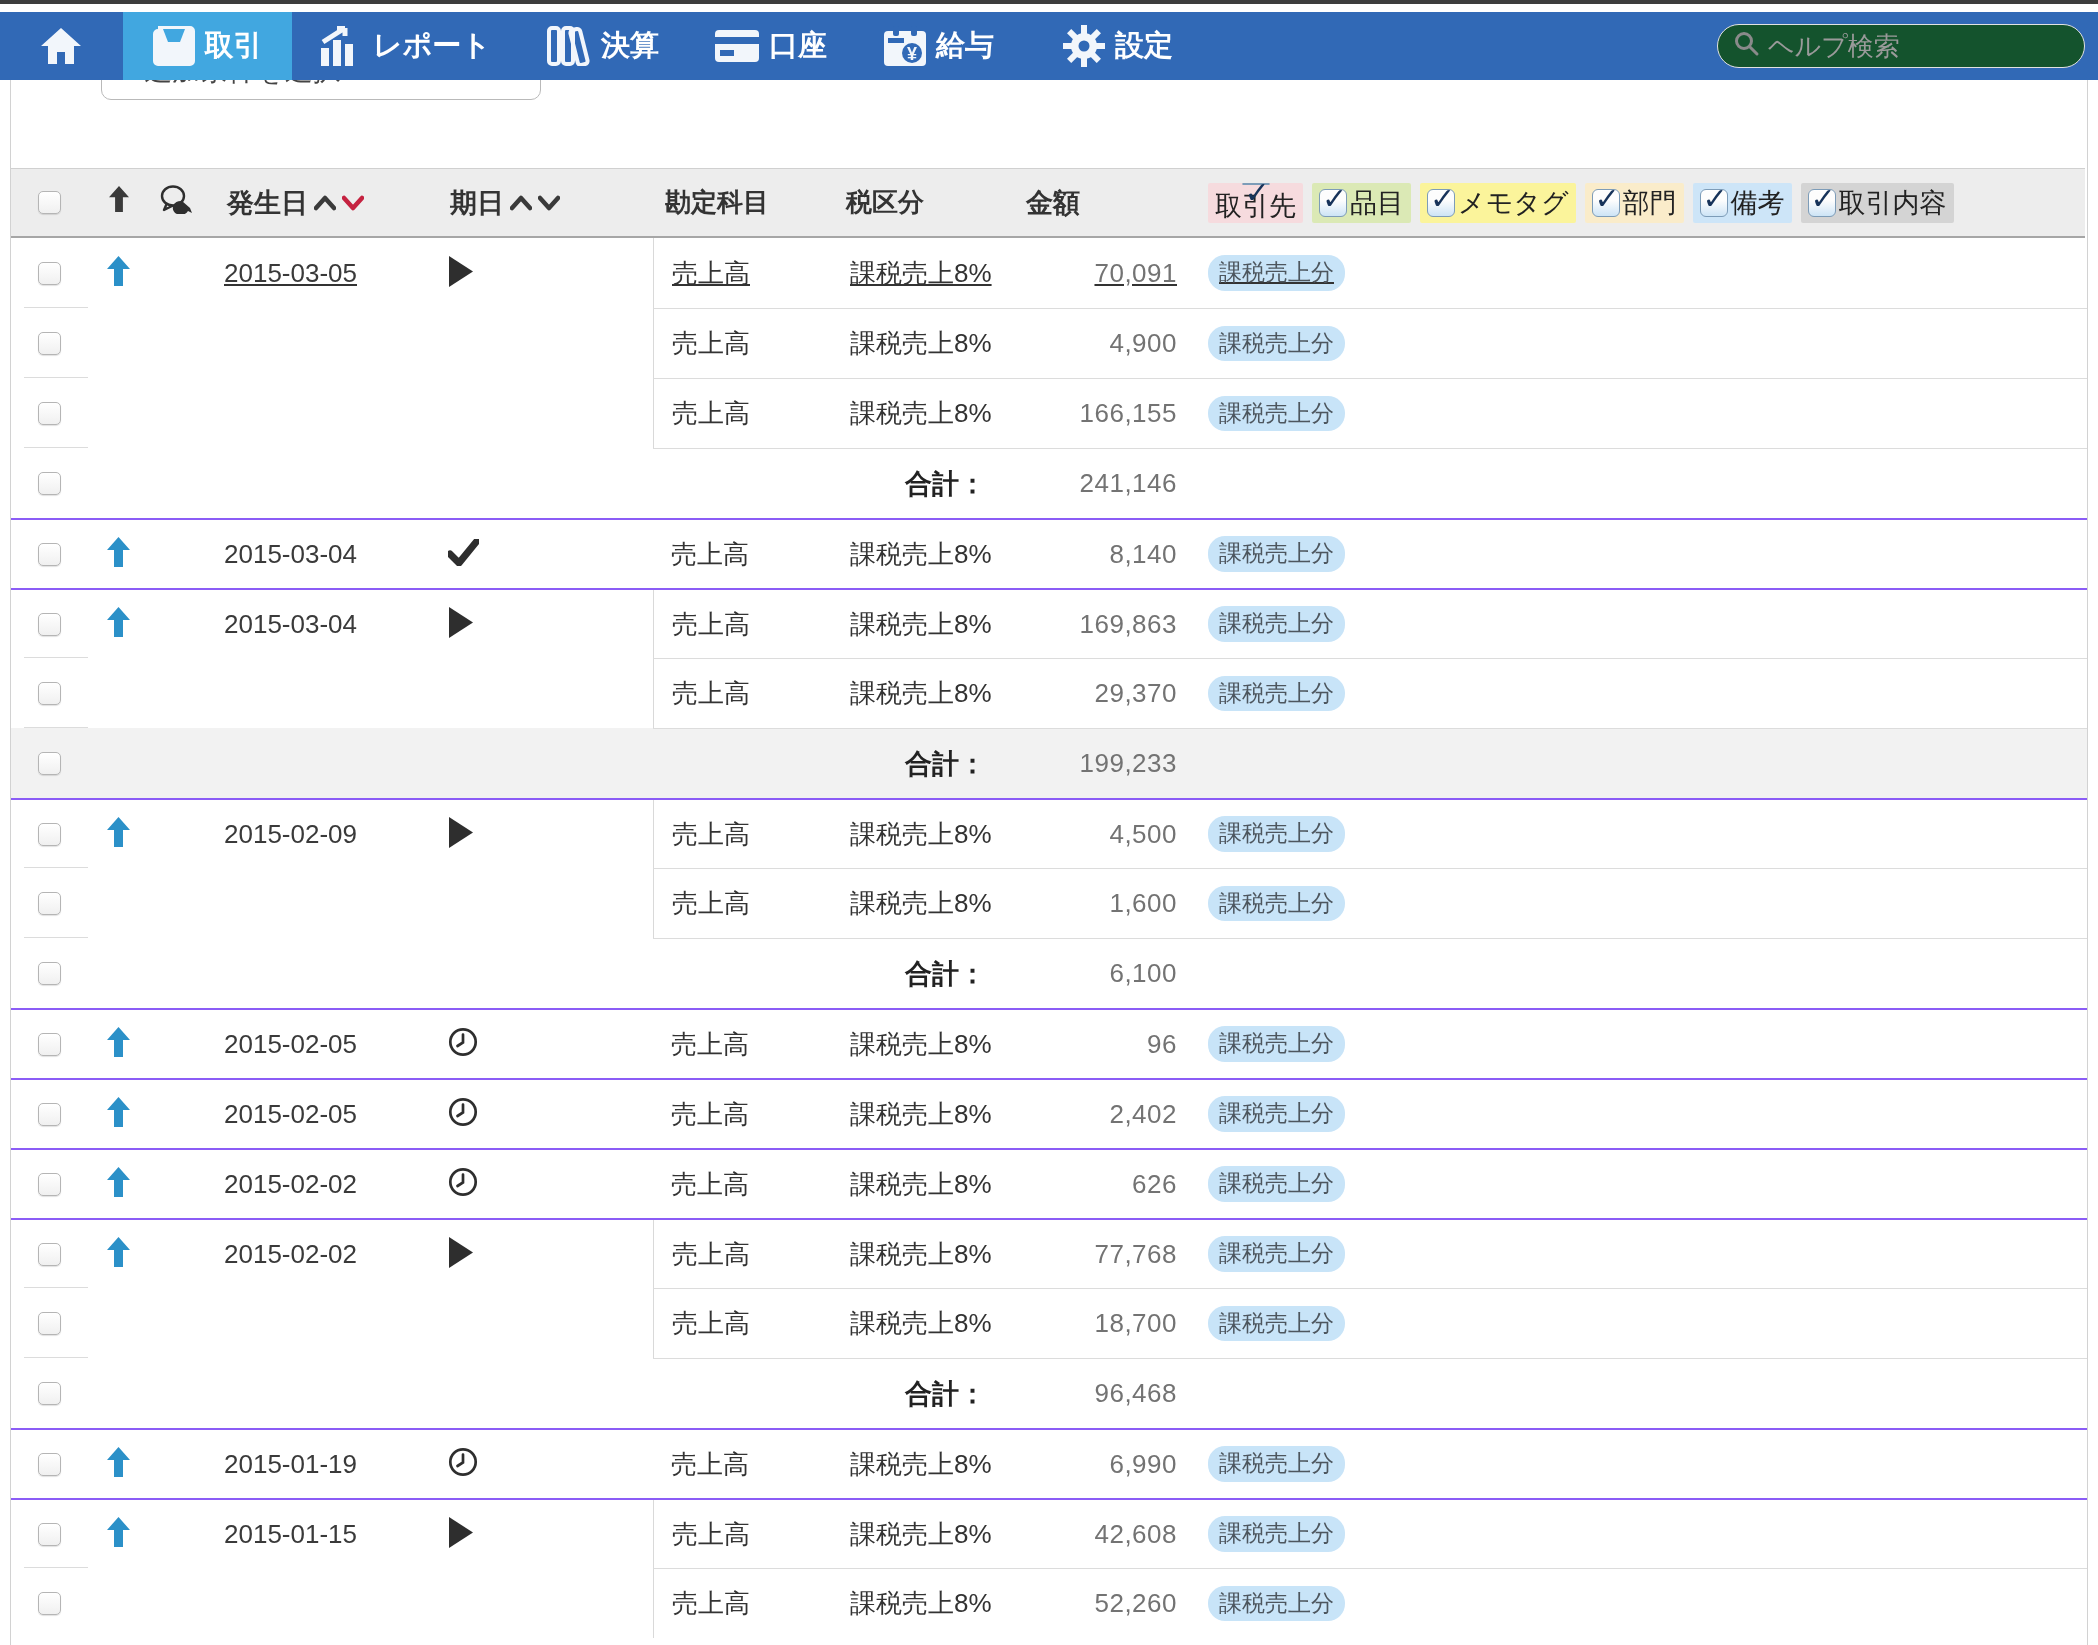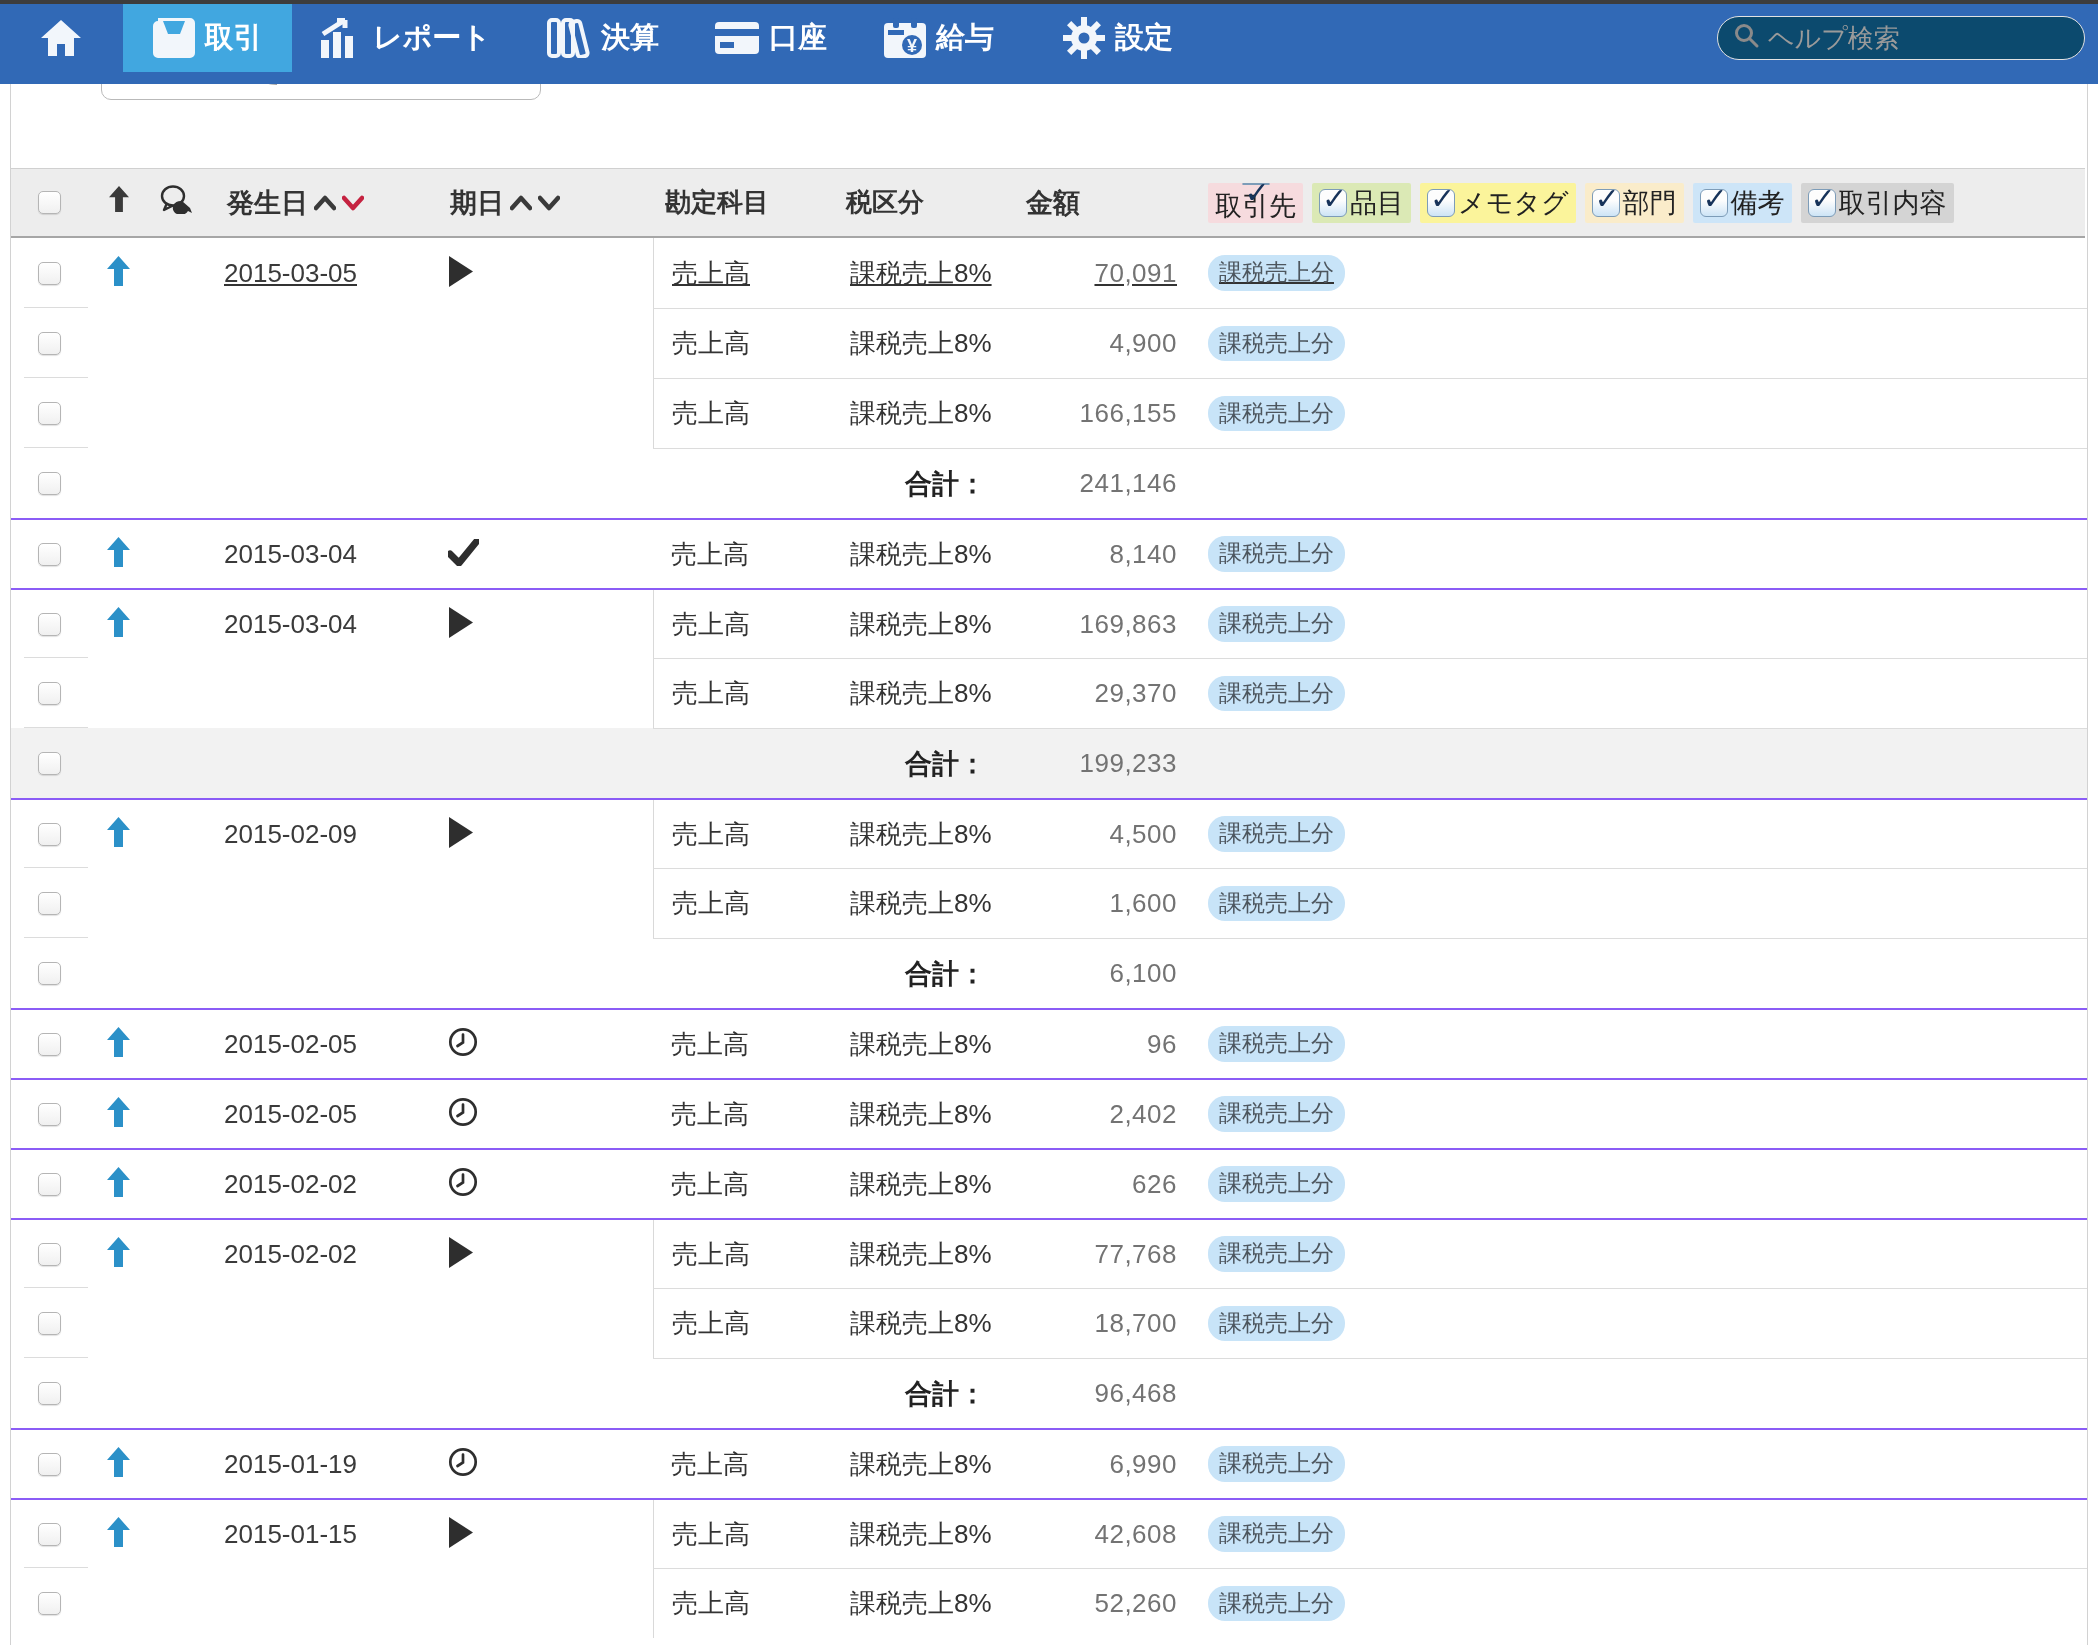--- a/index.html
+++ b/index.html
@@ -6,33 +6,33 @@
   body{
     width:2098px;height:1645px;position:relative;overflow:hidden;
     background:#ffffff;
     font-family:"Liberation Sans","DejaVu Sans",sans-serif;
     color:#333;
     -webkit-font-smoothing:antialiased;
   }
   
   .topstrip{position:absolute;top:0;left:0;width:100%;height:4px;background:#3d3d3d;z-index:60;}
   
-  .navbar{position:absolute;top:4px;left:0;width:100%;height:80px;background:#3169b6;z-index:50;}
+  .navbar{position:absolute;top:12px;left:0;width:100%;height:68px;background:#3169b6;z-index:50;}
   .nav-item{position:absolute;top:0;height:68px;display:flex;align-items:center;justify-content:center;
     gap:10px;color:#fff;font-size:29px;font-weight:bold;cursor:pointer;}
   .nav-item.active{background:#41a7e0;}
   .nav-item svg{display:block;}
   .nav-home{left:30px;width:62px;}
   .nav-deal{left:123px;width:169px;}
   .nav-report{left:312px;width:186px;}
   .nav-closing{left:528px;width:150px;}
   .nav-account{left:698px;width:146px;}
   .nav-payroll{left:864px;width:150px;}
   .nav-settings{left:1034px;width:168px;}
-  .searchbox{position:absolute;top:12px;right:13px;width:368px;height:44px;background:#0c4a6e;
+  .searchbox{position:absolute;top:12px;right:13px;width:368px;height:44px;background:#14532d;
     border-radius:22px;display:flex;align-items:center;padding:0 16px;box-sizing:border-box;
     border:1px solid #e2e2e2;gap:8px;}
   .searchbox .ph{color:#9a9a9a;font-size:26px;}
   
   .select-box{position:absolute;left:101px;top:42px;width:440px;height:58px;background:#fff;
     border:1px solid #b9b9b9;border-radius:10px;box-sizing:border-box;z-index:10;
     display:flex;align-items:center;padding:0 18px;font-size:28px;color:#444;cursor:pointer;}
   .select-box .caret{margin-left:auto;font-size:22px;color:#333;}
   
   .frame{position:absolute;left:10px;right:10px;top:72px;bottom:0;

